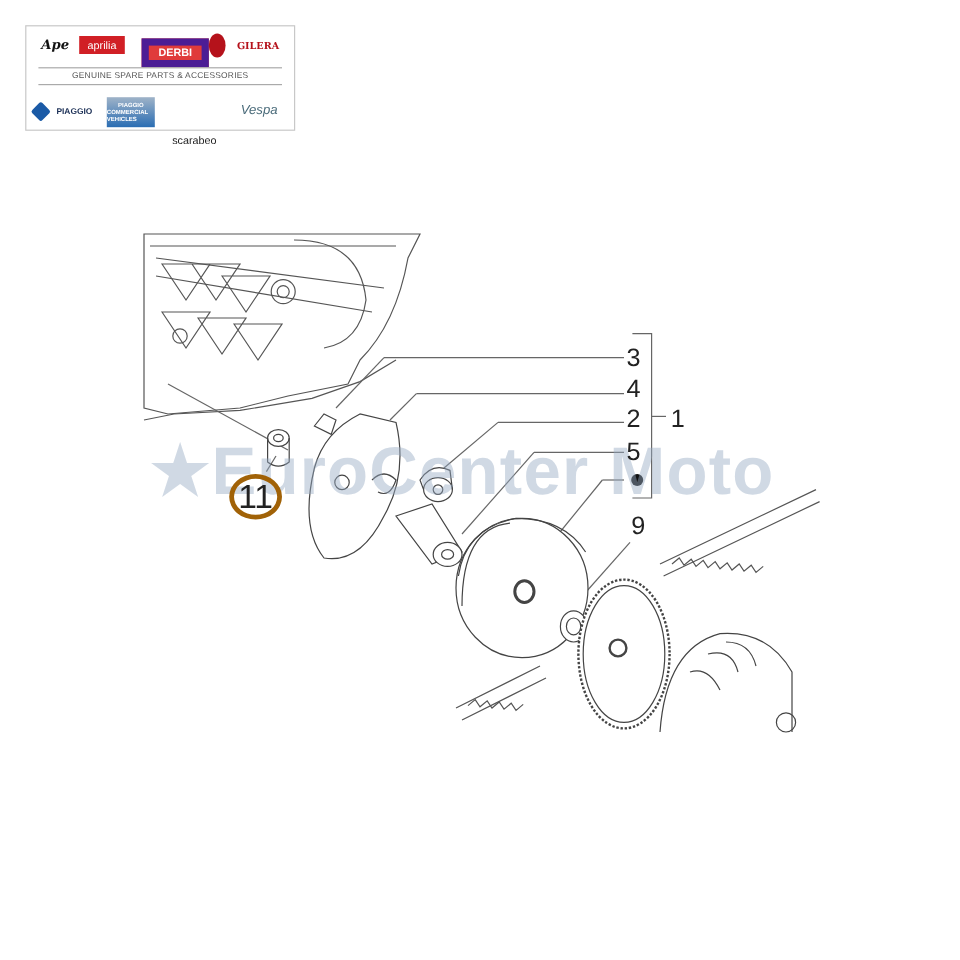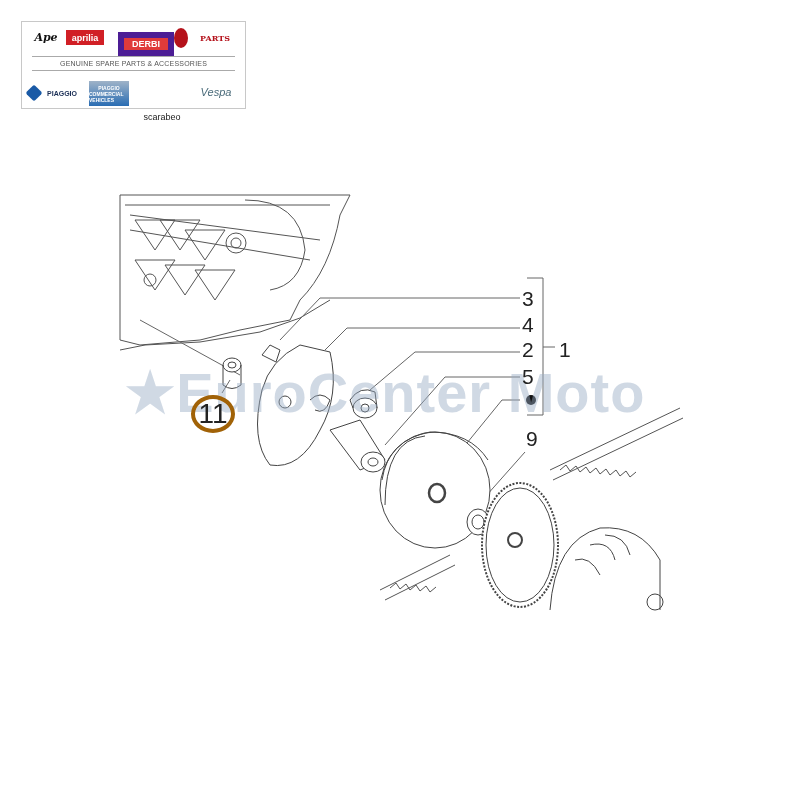--- a/index.html
+++ b/index.html
@@ -1,20 +1,20 @@
 <!DOCTYPE html>
 <html><head>
 <meta charset="utf-8">
 <style>
   html, body { margin:0; padding:0; background:#ffffff; }
   body { width:800px; height:800px; position:relative; overflow:hidden; font-family:"Liberation Sans", sans-serif; }
   .logo-box { position:absolute; left:21px; top:21px; width:225px; height:88px; border:1px solid #c8c8c8; background:#fff; box-sizing:border-box; }
   .brand { position:absolute; font-weight:bold; font-size:9px; display:flex; align-items:center; justify-content:center; }
   .ape { left:8px; top:6px; width:32px; height:18px; font-style:italic; font-family:"DejaVu Serif", serif; font-size:11px; color:#111; }
-  .aprilia { left:44px; top:8px; width:38px; height:15px; background:#d11f25; color:#fff; font-size:9px; font-weight:bold; }
+  .aprilia { left:44px; top:8px; width:38px; height:15px; background:#d11f25; color:#fff; font-size:9px; font-weight:normal; }
   .derbi { left:96px; top:10px; width:44px; height:12px; background:#e03b3b; color:#fff; border:6px solid #4c1d95; font-size:9px; }
   .gilera-mark { left:152px; top:6px; width:14px; height:20px; border-radius:50%; background:#b5121b; }
   .gilera { left:168px; top:10px; width:50px; height:12px; color:#b5121b; font-family:"DejaVu Serif", serif; font-size:8px; }
   .tagline { position:absolute; left:10px; top:34px; width:203px; border-top:1px solid #aaa; border-bottom:1px solid #aaa; padding:3px 0; text-align:center; font-size:7px; color:#555; letter-spacing:0.2px; }
   .piaggio-icon { left:6px; top:65px; width:12px; height:12px; background:#1a5aa6; transform:rotate(45deg); border-radius:2px; }
   .piaggio { left:20px; top:64px; width:40px; height:14px; color:#1a2e55; font-size:7px; }
   .commercial { left:67px; top:59px; width:40px; height:25px; background:linear-gradient(#9fb3c8,#2a6db3); color:#fff; font-size:5px; flex-direction:column; }
   .scarabeo { left:115px; top:64px; width:50px; height:14px; color:#222; font-weight:normal; font-size:9px;margin-top:24px; }
   .vespa { left:170px; top:62px; width:48px; height:16px; color:#4a6b7a; font-family:Liberation Sans, sans-serif; font-style:italic; font-size:11px; font-weight:normal; }
   .diagram { position:absolute; left:0; top:0; width:800px; height:800px; }
@@ -23,21 +23,21 @@
   .circled { position:absolute; left:191px; top:395px; width:44px; height:38px; border:4px solid #a16207; border-radius:50%; display:flex; align-items:center; justify-content:center; font-size:28px; color:#222; box-sizing:border-box; }
 </style>
 </head>
 <body>
 
 <div class="logo-box">
   <div class="brand ape">Ape</div>
   <div class="brand aprilia">aprilia</div>
   <div class="brand derbi">DERBI</div>
   <div class="brand gilera-mark"></div>
-  <div class="brand gilera">PARTS</div>
+  <div class="brand gilera">GILERA</div>
   <div class="tagline">GENUINE SPARE PARTS &amp; ACCESSORIES</div>
   <div class="brand piaggio-icon"></div>
   <div class="brand piaggio">PIAGGIO</div>
   <div class="brand commercial">
     <span>PIAGGIO</span>
     <span>COMMERCIAL VEHICLES</span>
   </div>
   <div class="brand scarabeo">scarabeo</div>
   <div class="brand vespa">Vespa</div>
 </div>

